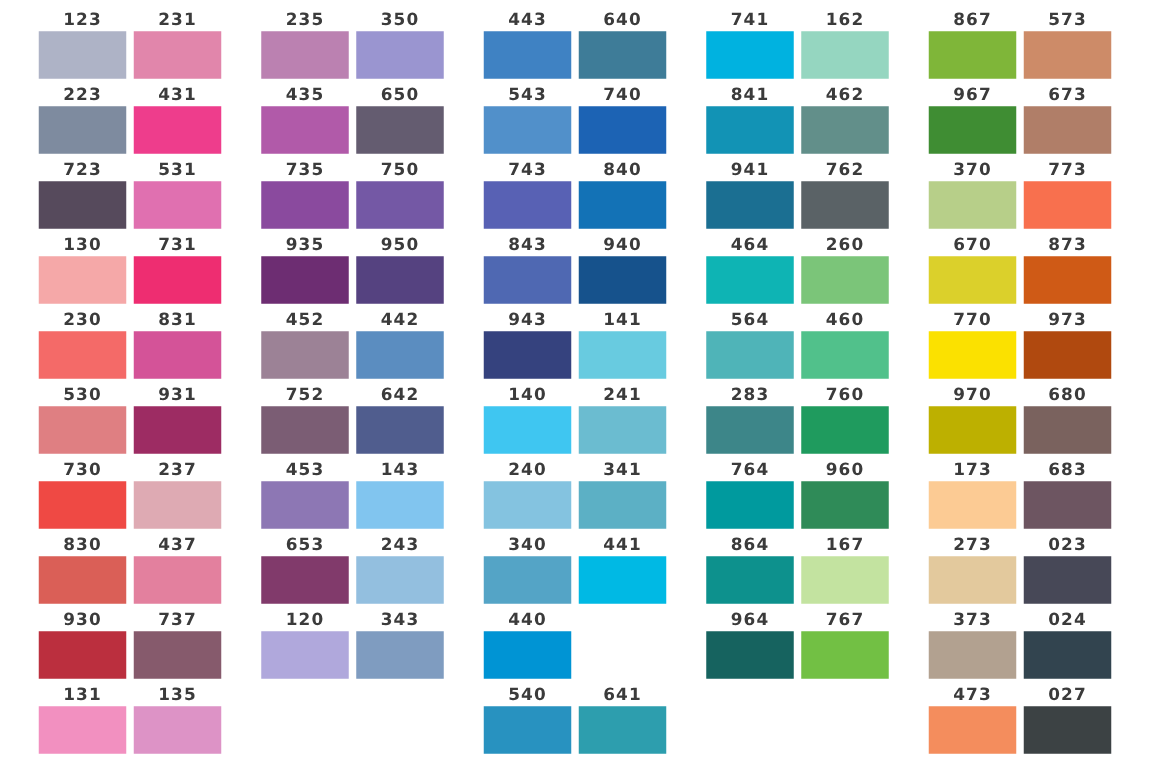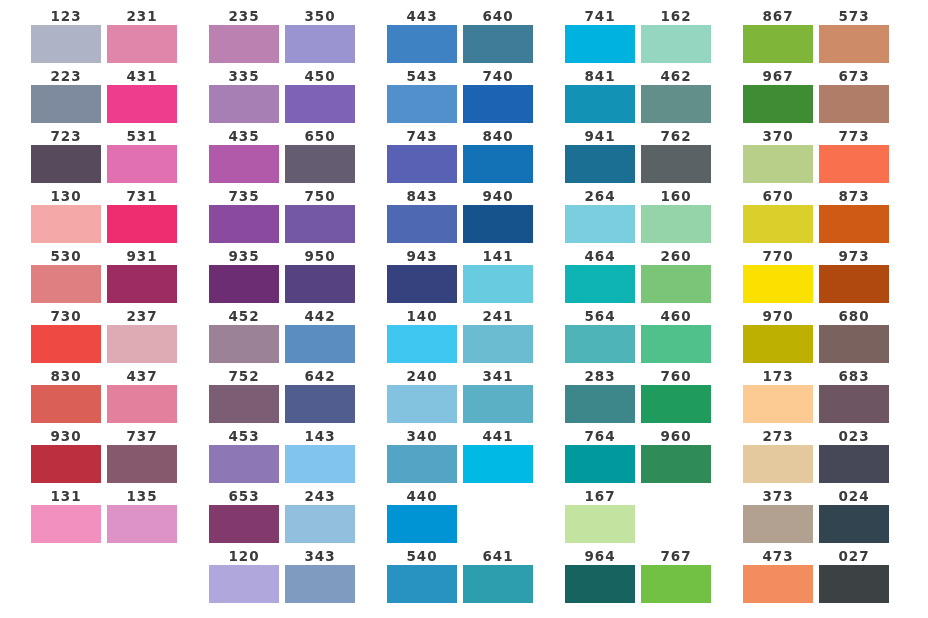--- a/index.html
+++ b/index.html
@@ -117,20 +117,30 @@
           <div class="cell-label">130</div>
           <div class="cell-chip" style="background-color: rgb(245, 168, 168);"></div>
         </div>
         <div class="cell">
           <div class="cell-label">731</div>
           <div class="cell-chip" style="background-color: rgb(238, 45, 113);"></div>
         </div>
       </div>
       <div class="group-row">
         <div class="cell">
+          <div class="cell-label">230</div>
+          <div class="cell-chip" style="background-color: rgb(244, 106, 104);"></div>
+        </div>
+        <div class="cell">
+          <div class="cell-label">831</div>
+          <div class="cell-chip" style="background-color: rgb(212, 83, 152);"></div>
+        </div>
+      </div>
+      <div class="group-row">
+        <div class="cell">
           <div class="cell-label">530</div>
           <div class="cell-chip" style="background-color: rgb(223, 127, 130);"></div>
         </div>
         <div class="cell">
           <div class="cell-label">931</div>
           <div class="cell-chip" style="background-color: rgb(157, 44, 99);"></div>
         </div>
       </div>
       <div class="group-row">
         <div class="cell">
@@ -179,30 +189,20 @@
           <div class="cell-label">235</div>
           <div class="cell-chip" style="background-color: rgb(187, 129, 177);"></div>
         </div>
         <div class="cell">
           <div class="cell-label">350</div>
           <div class="cell-chip" style="background-color: rgb(154, 149, 208);"></div>
         </div>
       </div>
       <div class="group-row">
         <div class="cell">
-          <div class="cell-label">335</div>
-          <div class="cell-chip" style="background-color: rgb(168, 127, 180);"></div>
-        </div>
-        <div class="cell">
-          <div class="cell-label">450</div>
-          <div class="cell-chip" style="background-color: rgb(126, 98, 182);"></div>
-        </div>
-      </div>
-      <div class="group-row">
-        <div class="cell">
           <div class="cell-label">435</div>
           <div class="cell-chip" style="background-color: rgb(177, 90, 169);"></div>
         </div>
         <div class="cell">
           <div class="cell-label">650</div>
           <div class="cell-chip" style="background-color: rgb(100, 92, 112);"></div>
         </div>
       </div>
       <div class="group-row">
         <div class="cell">
@@ -399,30 +399,20 @@
           <div class="cell-label">941</div>
           <div class="cell-chip" style="background-color: rgb(27, 111, 146);"></div>
         </div>
         <div class="cell">
           <div class="cell-label">762</div>
           <div class="cell-chip" style="background-color: rgb(90, 98, 102);"></div>
         </div>
       </div>
       <div class="group-row">
         <div class="cell">
-          <div class="cell-label">264</div>
-          <div class="cell-chip" style="background-color: rgb(123, 206, 221);"></div>
-        </div>
-        <div class="cell">
-          <div class="cell-label">160</div>
-          <div class="cell-chip" style="background-color: rgb(149, 212, 168);"></div>
-        </div>
-      </div>
-      <div class="group-row">
-        <div class="cell">
           <div class="cell-label">464</div>
           <div class="cell-chip" style="background-color: rgb(14, 180, 180);"></div>
         </div>
         <div class="cell">
           <div class="cell-label">260</div>
           <div class="cell-chip" style="background-color: rgb(123, 197, 121);"></div>
         </div>
       </div>
       <div class="group-row">
         <div class="cell">
@@ -449,20 +439,24 @@
           <div class="cell-label">764</div>
           <div class="cell-chip" style="background-color: rgb(0, 154, 158);"></div>
         </div>
         <div class="cell">
           <div class="cell-label">960</div>
           <div class="cell-chip" style="background-color: rgb(47, 139, 88);"></div>
         </div>
       </div>
       <div class="group-row">
         <div class="cell">
+          <div class="cell-label">864</div>
+          <div class="cell-chip" style="background-color: rgb(13, 145, 141);"></div>
+        </div>
+        <div class="cell">
           <div class="cell-label">167</div>
           <div class="cell-chip" style="background-color: rgb(195, 227, 160);"></div>
         </div>
       </div>
       <div class="group-row">
         <div class="cell">
           <div class="cell-label">964</div>
           <div class="cell-chip" style="background-color: rgb(22, 99, 95);"></div>
         </div>
         <div class="cell">

